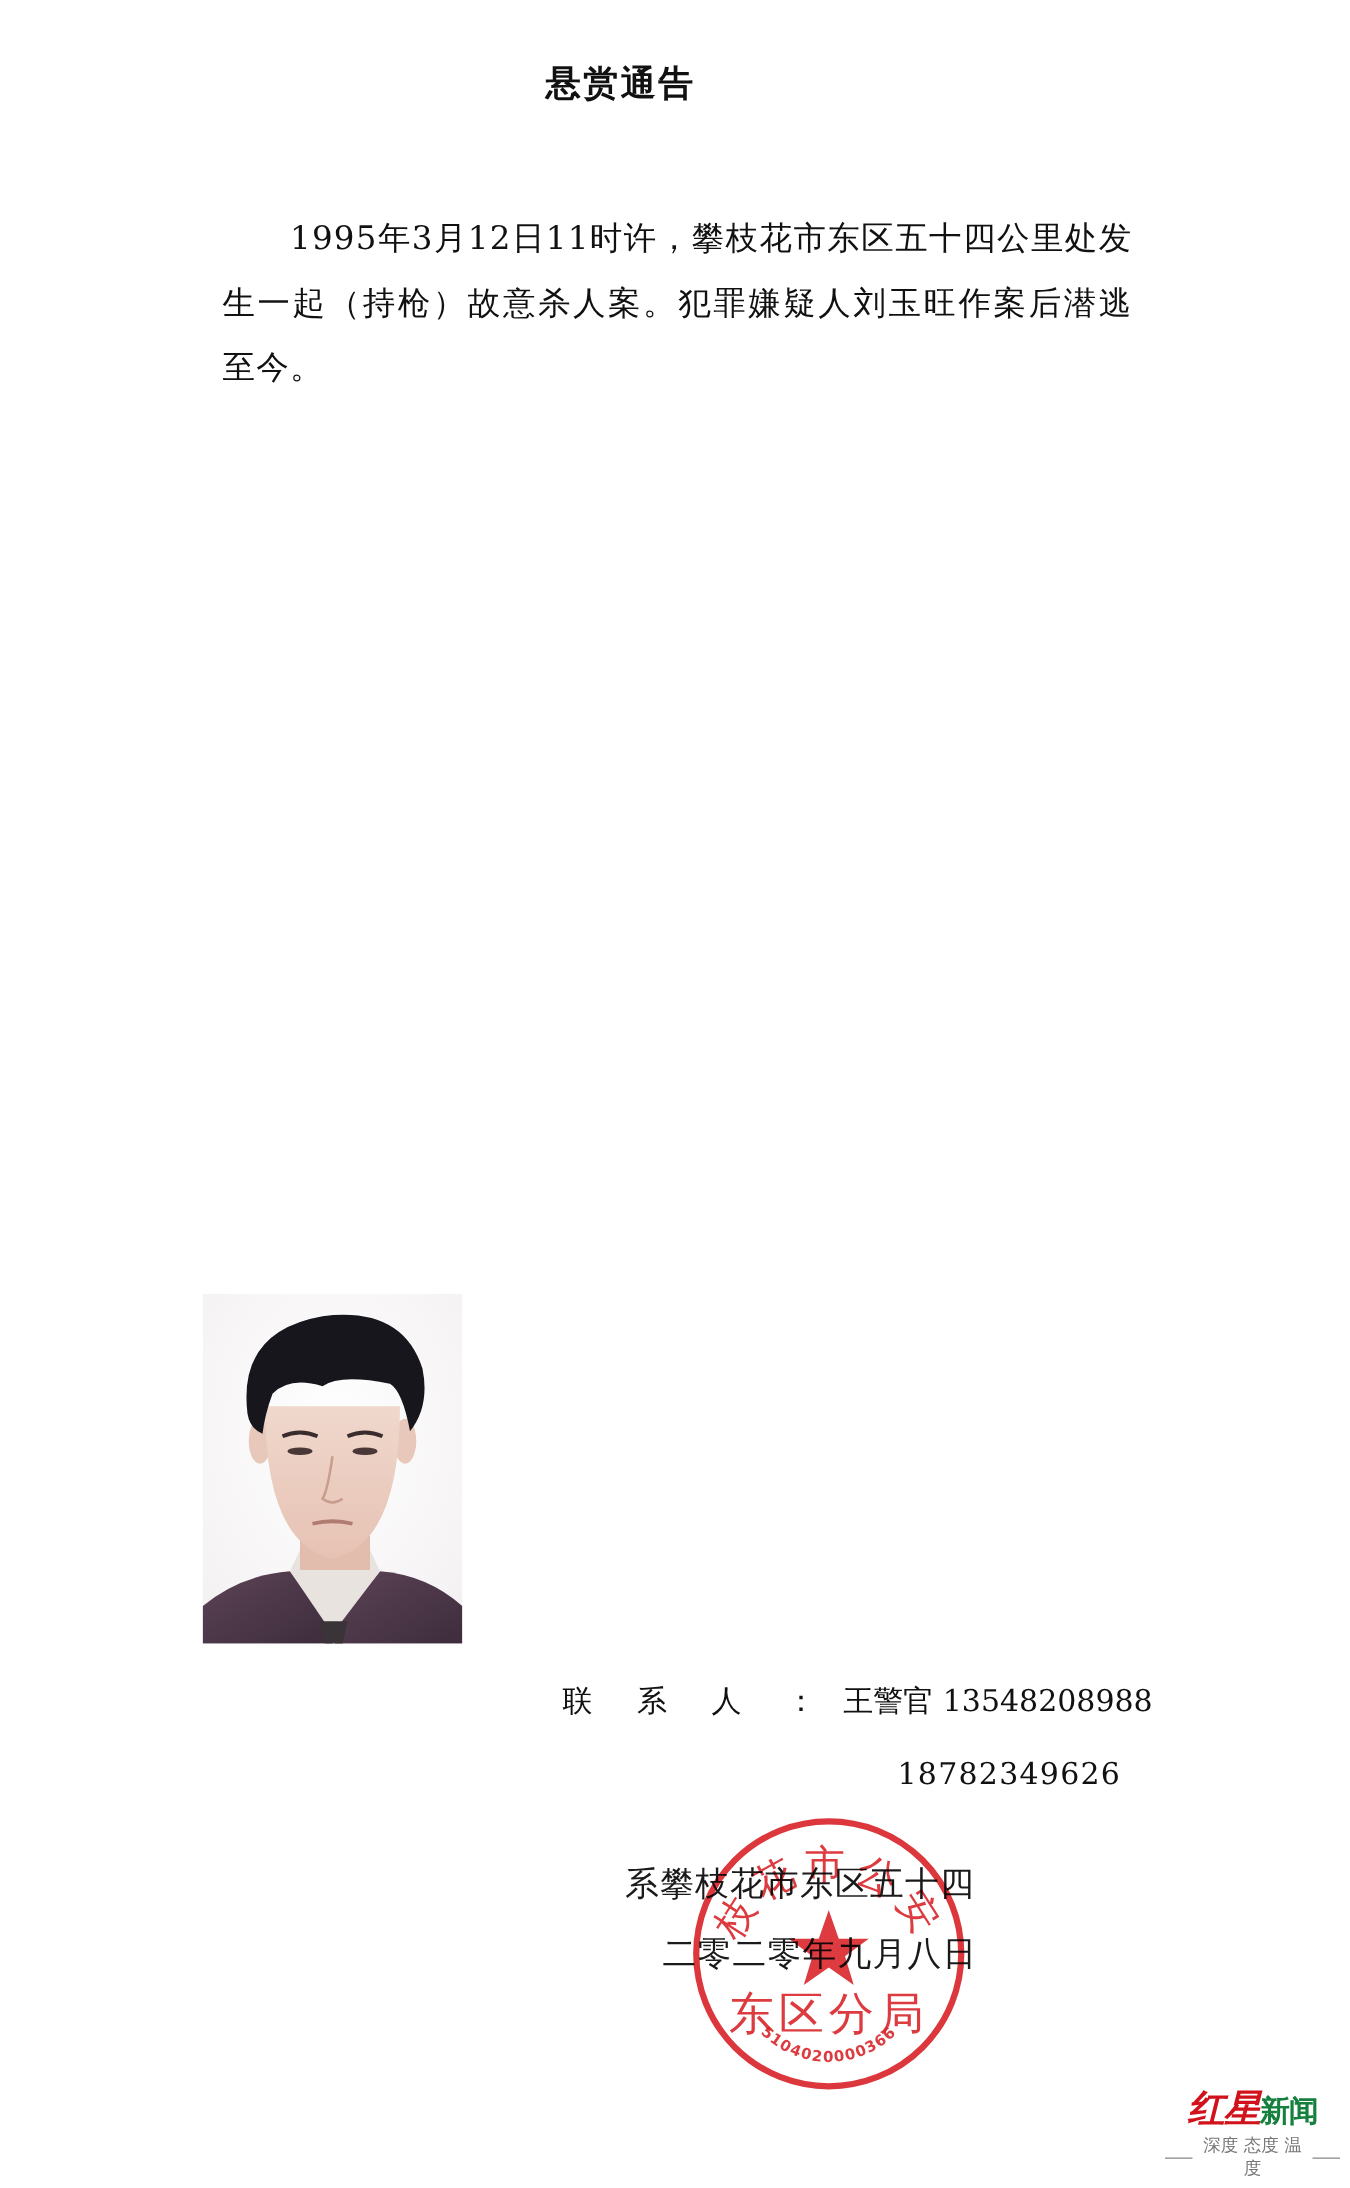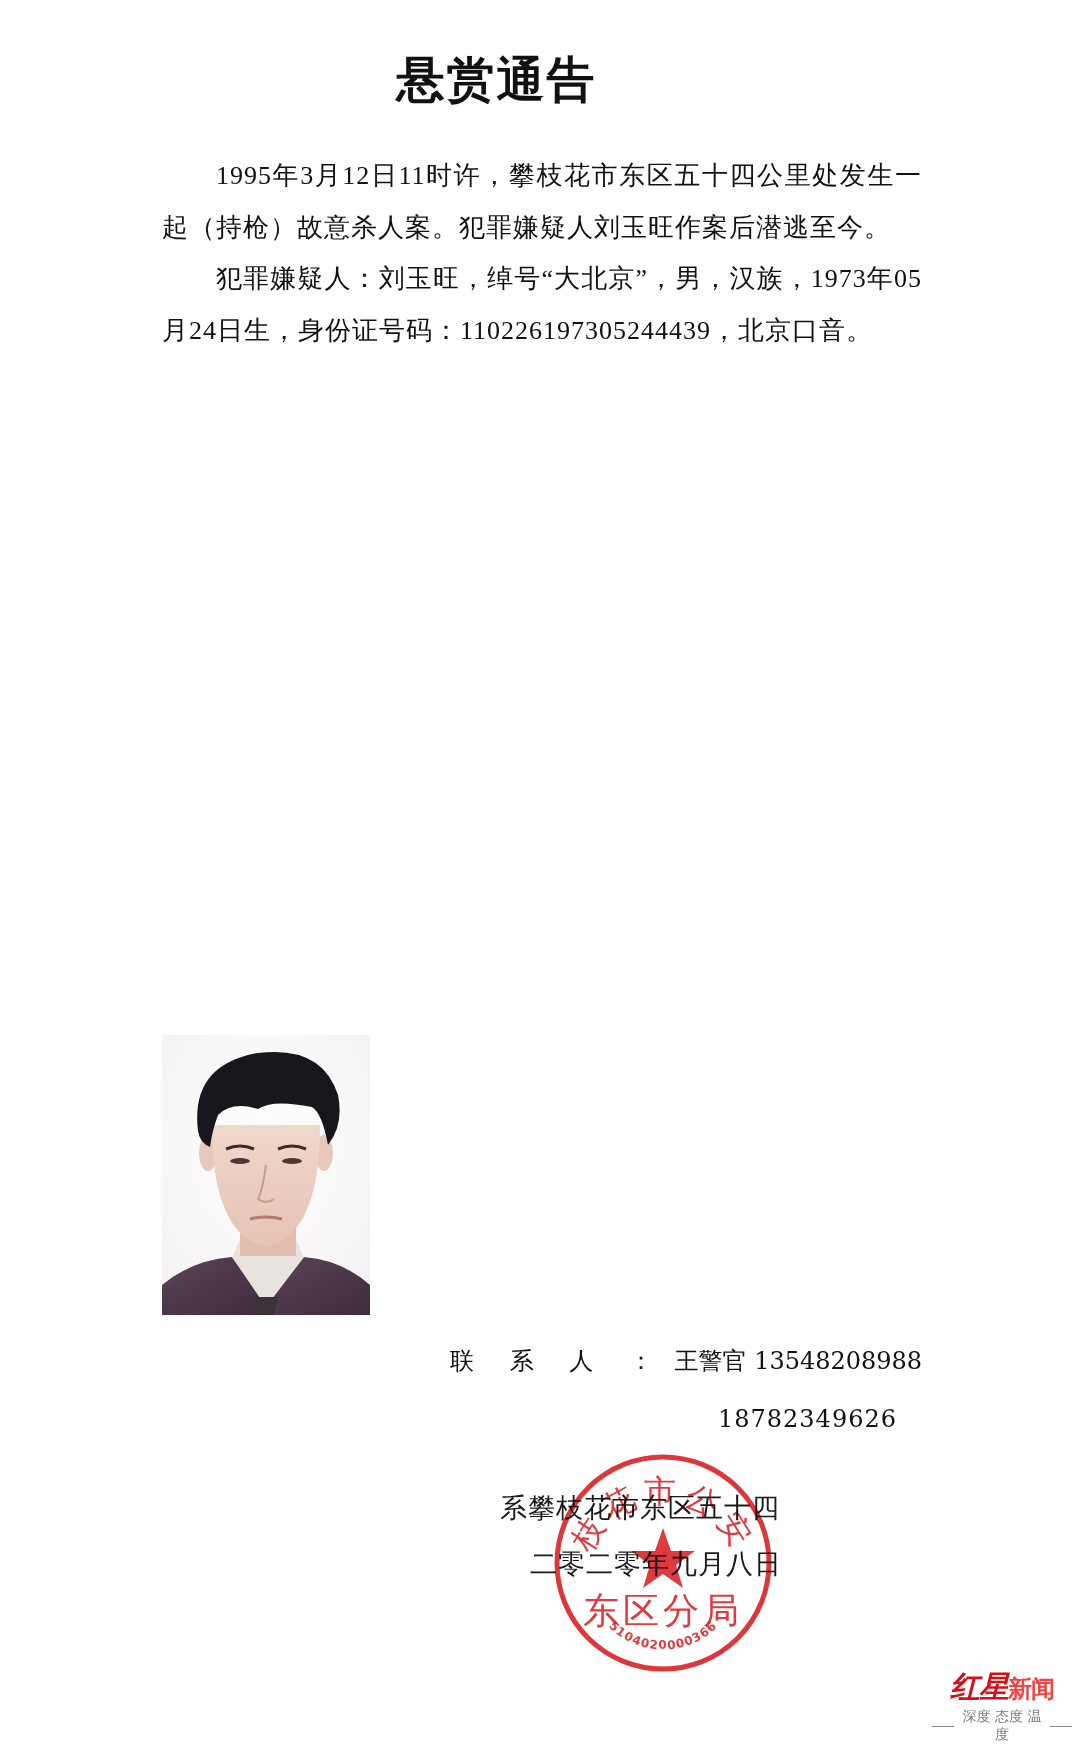--- a/index.html
+++ b/index.html
@@ -14,39 +14,38 @@
       overflow: hidden;
       font-family: "DejaVu Serif", "Liberation Serif", serif;
       color: #111111;
     }
     .title {
       position: absolute;
       top: 48px;
       left: 0;
       width: 993px;
       text-align: center;
-      font-size: 48px;
+      font-size: 28px;
       letter-spacing: 2px;
       font-family: "DejaVu Sans", "Liberation Sans", sans-serif;
       font-weight: bold;
     }
     .body-text {
       position: absolute;
       left: 162px;
       width: 760px;
       font-size: 26px;
       line-height: 51.5px;
       letter-spacing: 1px;
       text-align: justify;
       text-align-last: left;
     }
     .para {
-      margin: 0;
+      margin: 16px;
       text-indent: 54px;
-      font-family: Liberation Serif, serif;
     }
     .para.no-indent { text-indent: 0; }
     .photo {
       position: absolute;
       left: 162px;
       top: 1035px;
       width: 208px;
       height: 280px;
       background: #ffffff;
       overflow: hidden;
@@ -95,21 +94,21 @@
       font-family: "DejaVu Serif", serif;
       font-size: 30px;
       font-weight: bold;
       color: #d1121a;
       font-style: italic;
       letter-spacing: -1px;
     }
     .wm-logo .plain {
       font-style: normal;
       font-size: 24px;
-      color: #ef4444;
+      color: #15803d;
     }
     .wm-slogan {
       font-family: "DejaVu Sans", sans-serif;
       font-size: 14px;
       color: #777;
       display: flex;
       align-items: center;
       justify-content: center;
       gap: 4px;
     }
@@ -120,21 +119,20 @@
       background: #888;
     }
   </style>
 </head>
 <body>
 
 <div class="title">悬赏通告</div>
 
 <div class="body-text" style="top:150px;">
   <p class="para">1995年3月12日11时许，攀枝花市东区五十四公里处发生一起（持枪）故意杀人案。犯罪嫌疑人刘玉旺作案后潜逃至今。</p>
-  <p class="para" id="p-suspect">犯罪嫌疑人：刘玉旺，绰号“大北京”，男，汉族，1973年05月24日生，身份证号码：110226197305244439，北京口音。</p>
 </div>
 
 <div class="photo" title="犯罪嫌疑人刘玉旺照片">
   <svg width="208" height="280" viewBox="0 0 208 280">
     <defs>
       <radialGradient id="bg" cx="50%" cy="40%" r="70%">
         <stop offset="0%" stop-color="#ffffff"></stop>
         <stop offset="100%" stop-color="#f4f1f3"></stop>
       </radialGradient>
       <linearGradient id="face" x1="0" y1="0" x2="0" y2="1">

